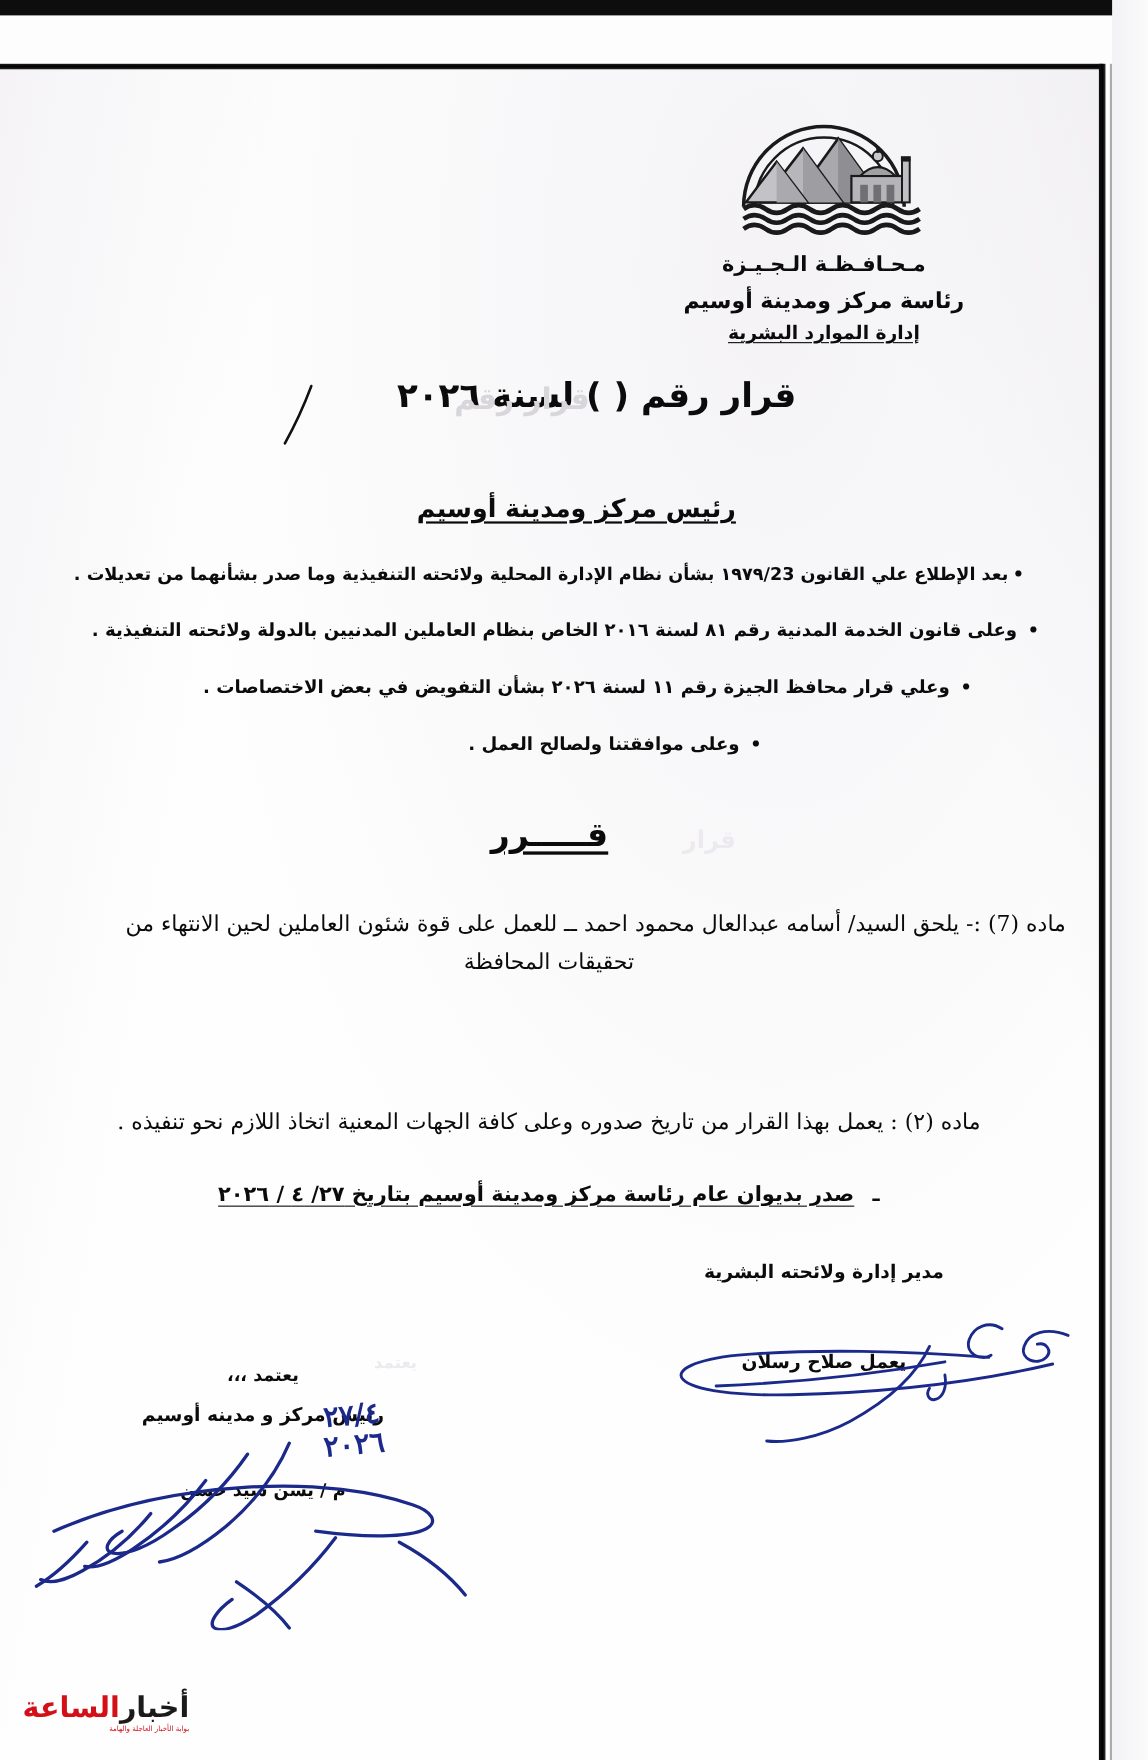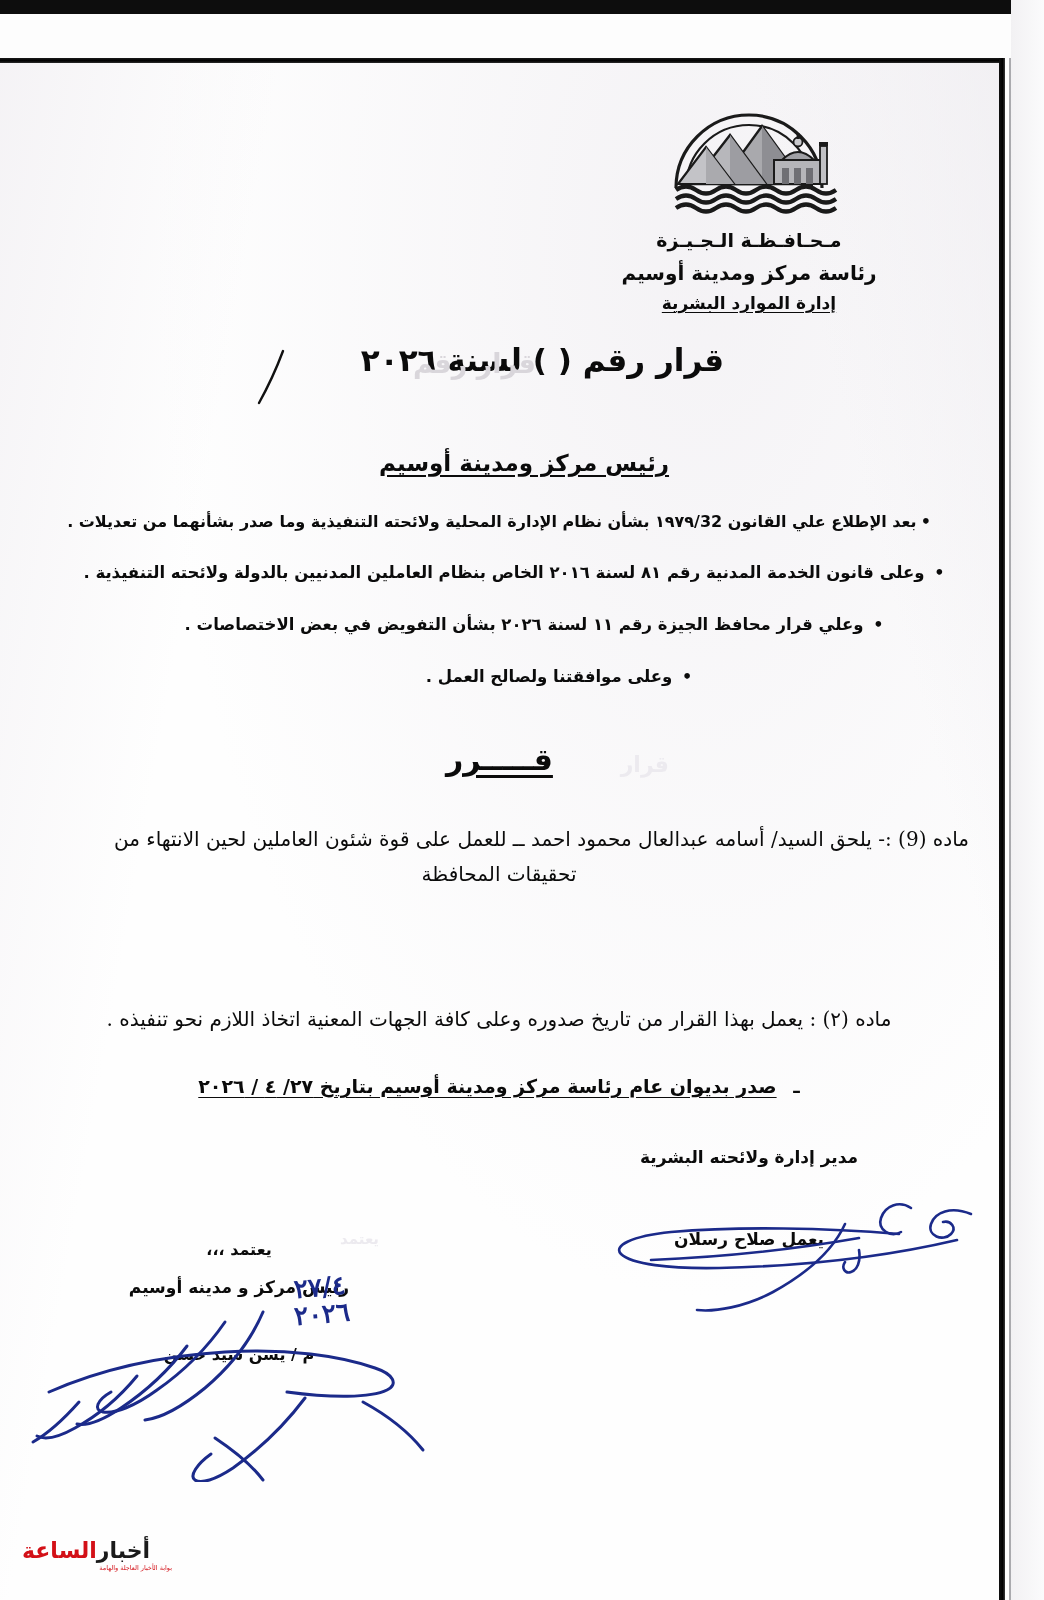--- a/index.html
+++ b/index.html
@@ -147,21 +147,21 @@
     font-size:26px;color:#1b2a8a;font-weight:bold;line-height:1.05;
     transform:rotate(-5deg);text-align:center;
     font-family:"DejaVu Serif",serif;
   }
   
   #watermark{
     position:absolute;left:22px;top:1540px;width:150px;
     direction:rtl;text-align:left;
   }
   #watermark .wm-main{
-    font-size:22px;font-weight:bold;line-height:1;
+    font-size:26px;font-weight:bold;line-height:1;
     font-family:"DejaVu Sans",sans-serif;white-space:nowrap;
   }
   #watermark .wm-akhbar{color:#1a1a1a;}
   #watermark .wm-saa{color:#d31017;}
   #watermark .wm-sub{
     font-size:6.5px;color:#d31017;margin-top:2px;letter-spacing:.3px;
     font-family:"DejaVu Sans",sans-serif;white-space:nowrap;text-align:right;
   }
   
   .ghost-text{
@@ -227,21 +227,21 @@
     </div>
 
     <svg id="hand-slash" viewBox="0 0 40 60">
       <path d="M30 4 C24 20 16 38 6 56" fill="none" stroke="#111" stroke-width="2.4" stroke-linecap="round"></path>
     </svg>
 
     <div id="authority-title">رئيس مركز ومدينة أوسيم</div>
 
     <ul id="preamble">
       <li class="b1">
-        <span class="dot">•</span><span>بعد الإطلاع علي القانون ١٩٧٩/32 بشأن نظام الإدارة المحلية ولائحته التنفيذية وما صدر بشأنهما من تعديلات .</span>
+        <span class="dot">•</span><span>بعد الإطلاع علي القانون ١٩٧٩/23 بشأن نظام الإدارة المحلية ولائحته التنفيذية وما صدر بشأنهما من تعديلات .</span>
       </li>
       <li class="b2">
         <span class="dot">•</span>
         <span>وعلى قانون الخدمة المدنية رقم ٨١ لسنة ٢٠١٦ الخاص  بنظام العاملين المدنيين بالدولة ولائحته التنفيذية .</span>
       </li>
       <li class="b3">
         <span class="dot">•</span>
         <span>وعلي قرار محافظ الجيزة رقم ١١ لسنة ٢٠٢٦ بشأن التفويض في بعض الاختصاصات .</span>
       </li>
       <li class="b4">
@@ -249,21 +249,21 @@
         <span>وعلى موافقتنا ولصالح العمل .</span>
       </li>
     </ul>
 
     <div id="ghost-1" class="ghost-text">قرار</div>
     <div id="verdict-heading">
       <span>قـــــرر</span>
     </div>
 
     <div id="article-1" class="body-par">
-      <span>ماده (9) :-  يلحق السيد/ أسامه عبدالعال محمود احمد ــ للعمل على قوة شئون العاملين لحين الانتهاء من</span>
+      <span>ماده (7) :-  يلحق السيد/ أسامه عبدالعال محمود احمد ــ للعمل على قوة شئون العاملين لحين الانتهاء من</span>
       <span class="tail">تحقيقات المحافظة</span>
     </div>
 
 
     <div id="article-2" class="body-par">ماده (٢) : يعمل بهذا القرار من تاريخ صدوره وعلى كافة الجهات المعنية اتخاذ اللازم نحو   تنفيذه .</div>
 
     <div id="issued-line" class="body-par">
       <span class="lead">ـ</span>
       <span class="u">صدر بديوان عام رئاسة مركز ومدينة أوسيم بتاريخ ٢٧/ ٤ / ٢٠٢٦</span>
     </div>

